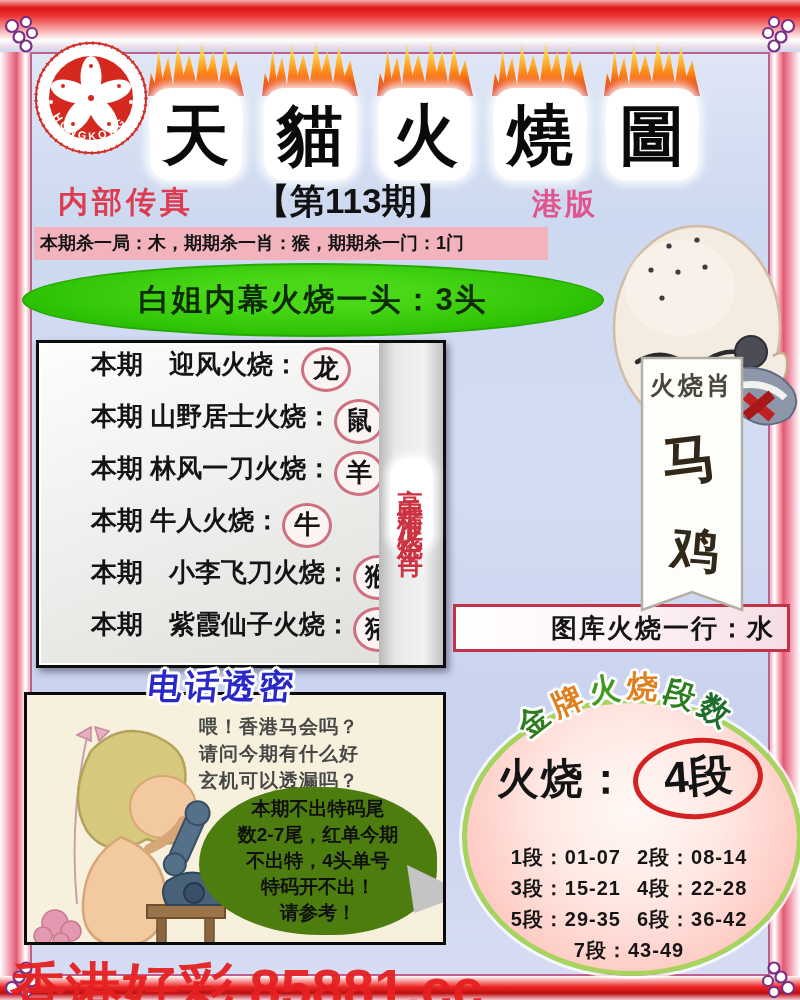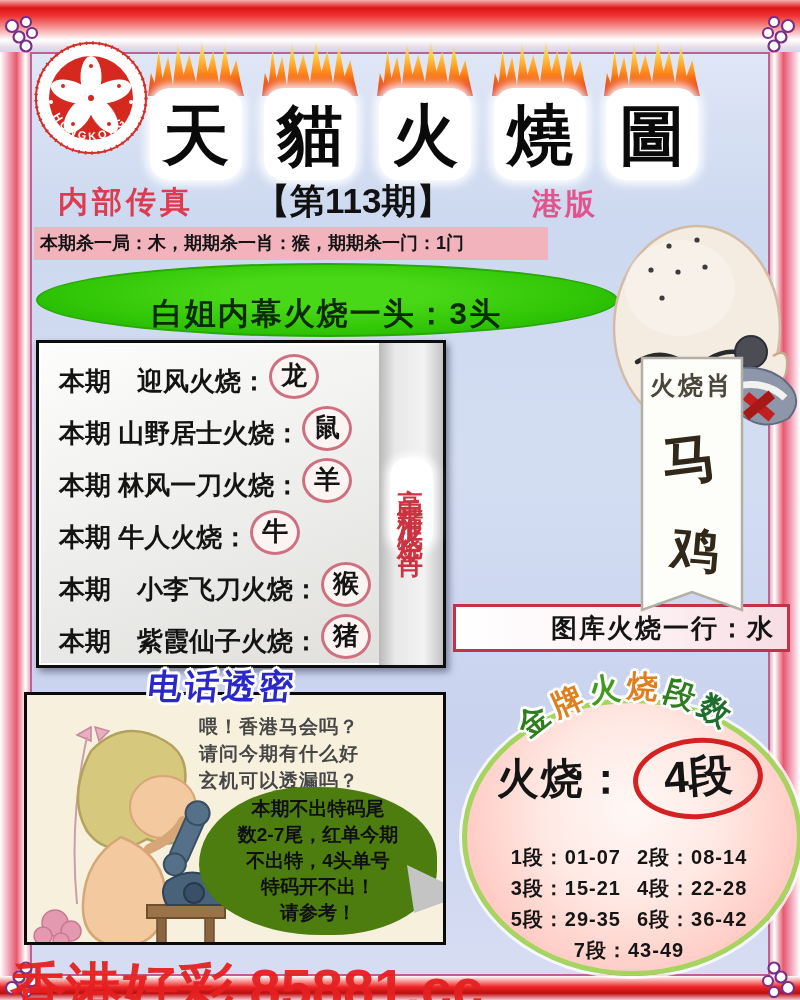--- a/index.html
+++ b/index.html
@@ -28,31 +28,31 @@
   .fl1{left:148px}.fl2{left:262px}.fl3{left:377px}.fl4{left:492px}.fl5{left:604px}
   .tchar{position:absolute;top:88px;width:92px;height:92px;z-index:8;background:#ffffff;
     border-radius:20px;box-shadow:0 0 8px 5px rgba(255,255,255,.85);
     font-size:66px;font-weight:bold;color:#0a0a0a;text-align:center;line-height:94px;}
   .tc1{left:150px}.tc2{left:264px}.tc3{left:379px}.tc4{left:494px}.tc5{left:606px}
   .fax-label{position:absolute;left:58px;top:182px;font-size:30px;font-weight:bold;color:#dd3b50;letter-spacing:4px;z-index:8;}
   .issue-label{position:absolute;left:255px;top:178px;font-size:35px;font-weight:bold;color:#111;z-index:8;}
   .edition-label{position:absolute;left:532px;top:184px;font-size:30px;font-weight:bold;color:#e2548c;letter-spacing:3px;z-index:8;}
   .kill-bar{position:absolute;left:34px;top:227px;width:514px;height:33px;background:#f2b3bd;z-index:8;
     font-size:18px;font-weight:bold;color:#141414;line-height:33px;padding-left:6px;box-sizing:border-box;white-space:nowrap;}
-  .green-oval{position:absolute;left:36px;top:263px;width:578px;height:70px;z-index:8;
+  .green-oval{position:absolute;left:22px;top:263px;width:578px;height:70px;z-index:8;
     border-radius:50%;border:2px solid #27a806;
     background:radial-gradient(ellipse at 50% 40%,#49d818 25%,#2cc203 70%,#18a400 100%);
-    display:flex;align-items:flex-end;justify-content:center;font-family:Liberation Mono, monospace;}
+    display:flex;align-items:center;justify-content:center;}
   .green-oval span{font-size:31px;font-weight:bold;color:#0c2a04;letter-spacing:2px;}
   
   .fire-box{position:absolute;left:36px;top:340px;width:404px;height:322px;z-index:8;
     border:3px solid #0d0d0d;box-shadow:inset 0 0 0 2px #ffffff,3px 4px 7px rgba(20,20,40,.45);
     background:linear-gradient(160deg,#fdfdfb 0%,#ececea 55%,#dfdedb 100%);}
   .fl-rows{position:absolute;left:0;top:4px;width:334px;}
-  .fl-row{height:52px;display:flex;align-items:flex-end;padding-left:20px;}
+  .fl-row{height:52px;display:flex;align-items:flex-start;padding-left:20px;margin-left:32px;}
   .fl-label{font-size:26px;font-weight:bold;color:#141414;white-space:pre;}
   .fl-animal{font-size:26px;font-weight:bold;color:#141414;border:3px solid #cf7080;border-radius:50%;
     padding:1px 9px 3px 9px;margin-left:2px;background:#fbf4f2;}
   .side-col{position:absolute;right:0;top:0;width:64px;height:100%;
     background:linear-gradient(90deg,#b9b9b9 0,#e8e8e8 25%,#f2f2f2 70%,#c4c4c4 100%);
     display:flex;align-items:center;justify-content:center;}
   .side-note{writing-mode:vertical-rl;text-orientation:upright;font-size:26px;font-weight:bold;
     color:#cc3340;letter-spacing:9px;background:#ffffff;border-radius:18px;padding:10px 4px;
     box-shadow:0 0 8px 4px rgba(255,255,255,.9);}
   

